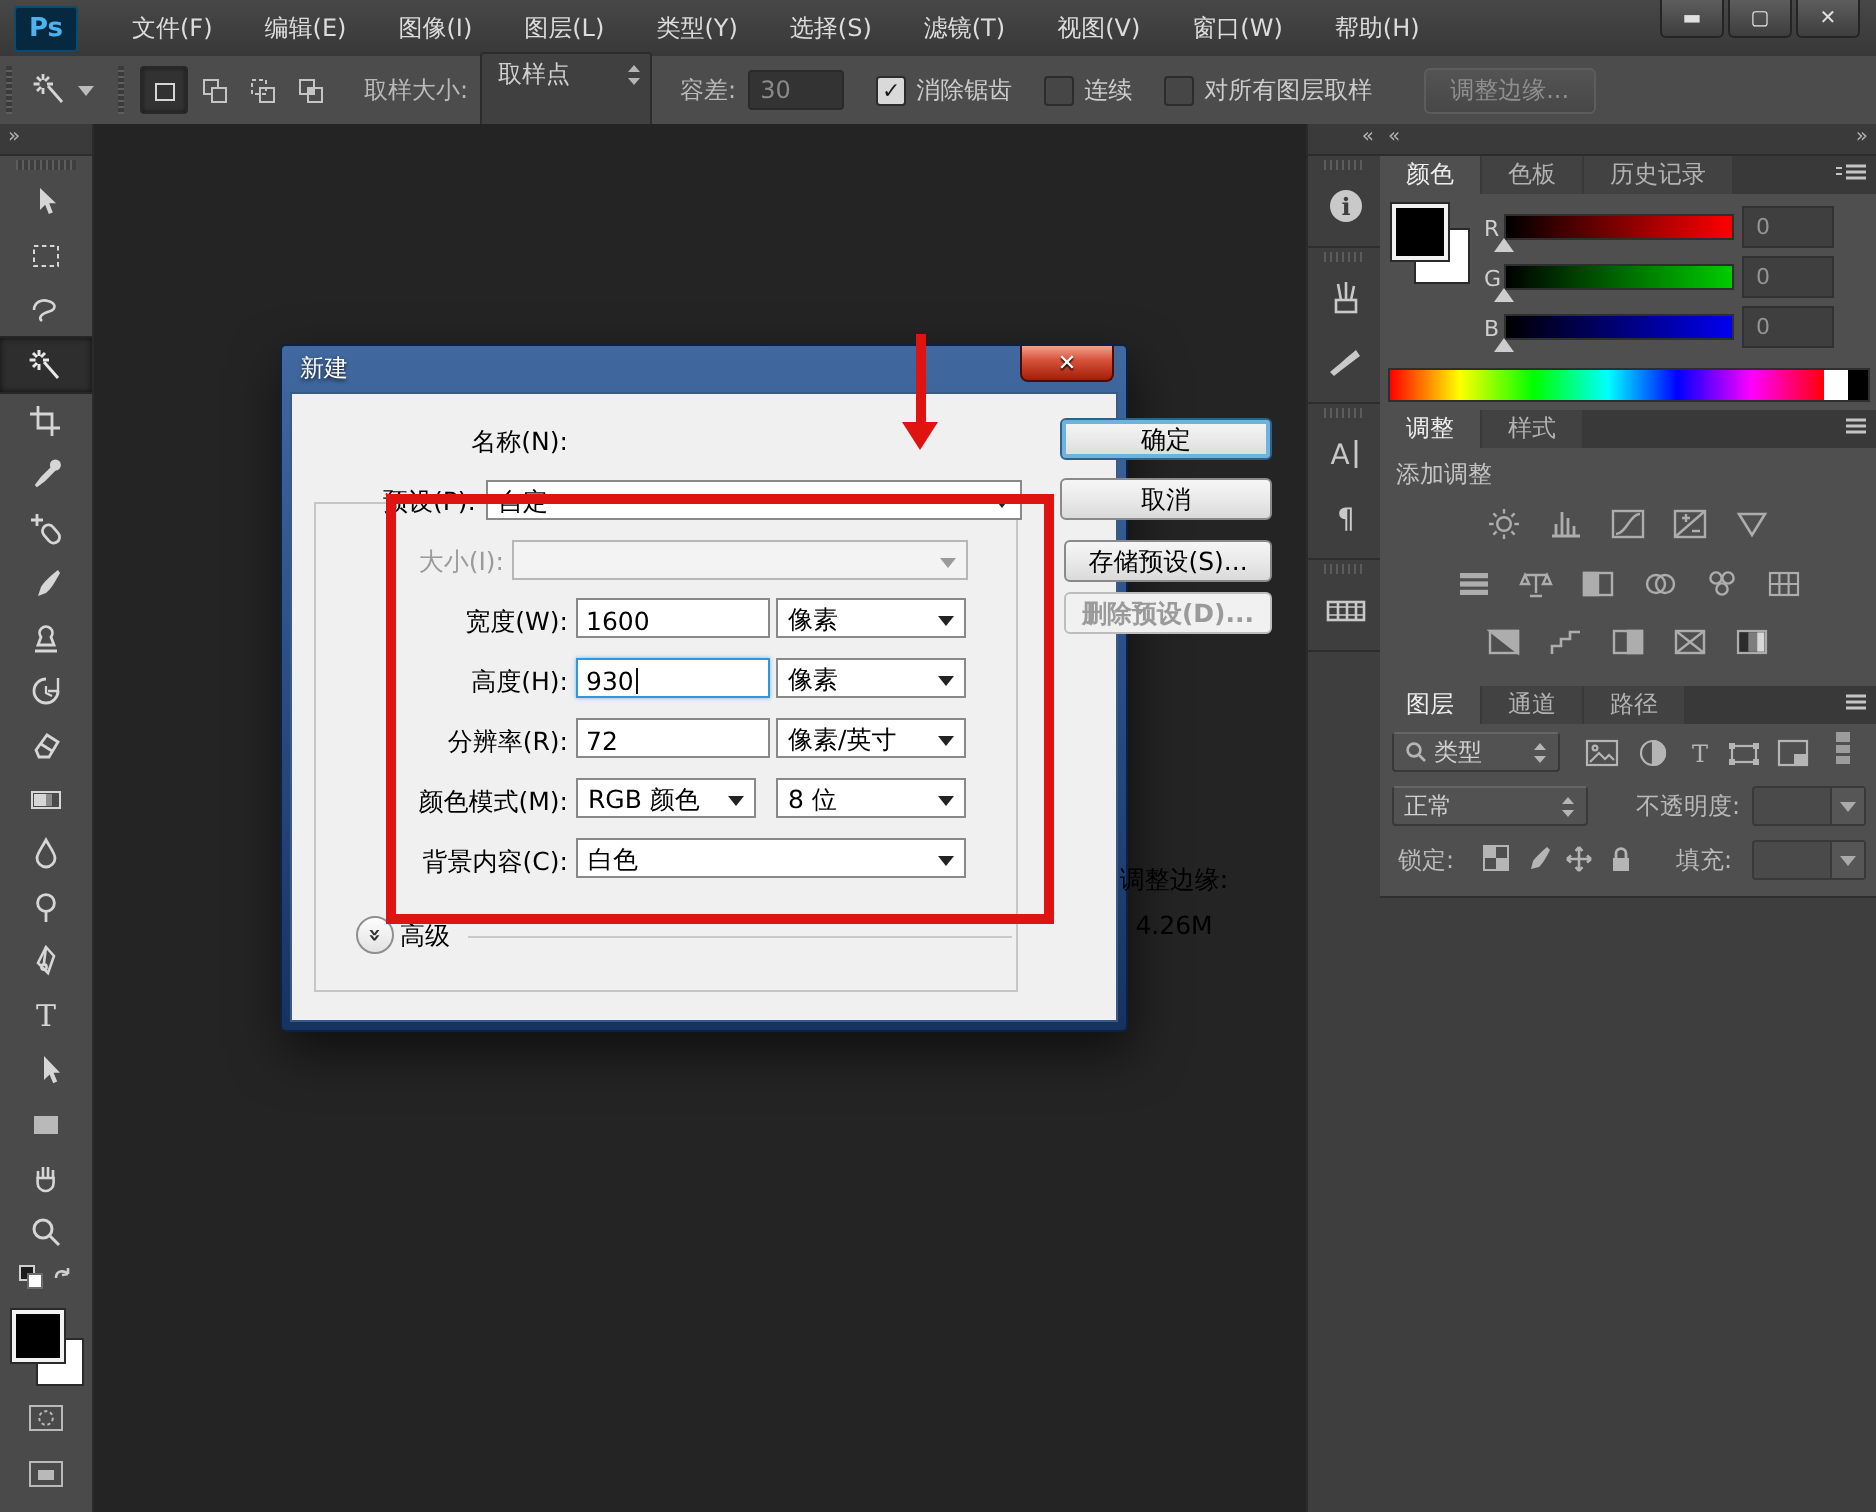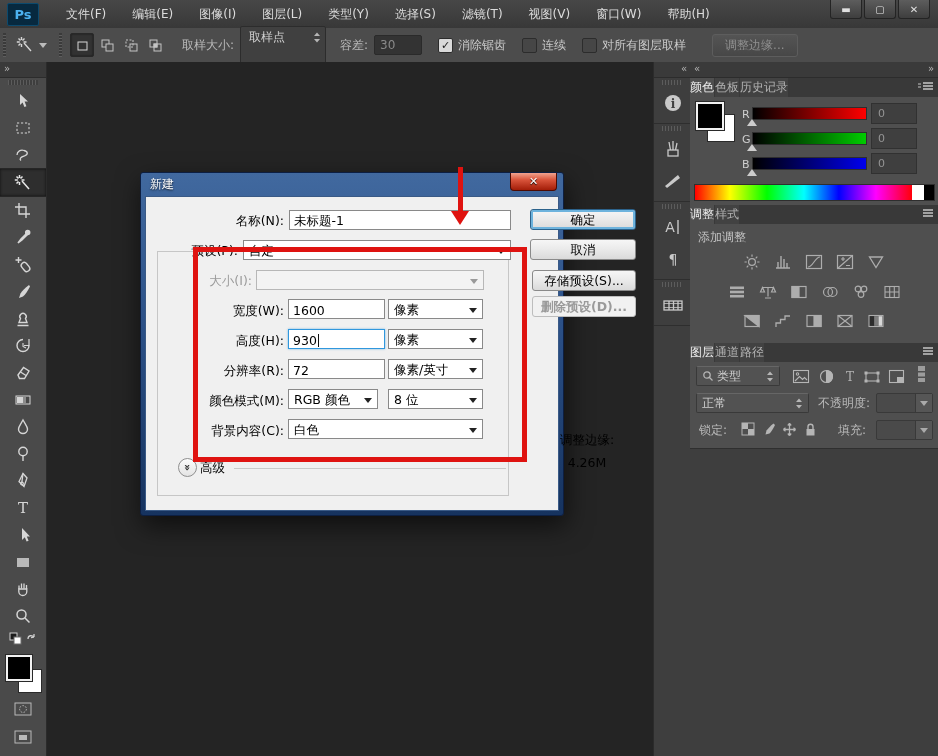--- a/index.html
+++ b/index.html
@@ -65,21 +65,21 @@
   
   .dockstrip{position:absolute;left:653px;top:62px;width:37px;bottom:0;background:#3e3e3e;
              border-left:1px solid #2b2b2b;border-right:1px solid #2b2b2b;}
   .strip-sec{border-bottom:1px solid #2e2e2e;padding-bottom:4px;}
   .strip-icon{width:37px;height:32px;display:flex;align-items:center;justify-content:center;color:#c9c9c9;}
 
   
   .rightdock{position:absolute;left:690px;top:62px;width:248px;bottom:0;background:#464646;}
   .panel{position:absolute;left:0;width:248px;background:#4f4f4f;}
   .tabbar{height:19px;background:#393939;display:flex;align-items:flex-end;position:relative;}
-  .tab{padding:0 0;line-height:19px;color:#b2b2b2;font-size:12px;background:#424242;margin-right:1px;}
+  .tab{padding:0 13px;line-height:19px;color:#b2b2b2;font-size:12px;background:#424242;margin-right:1px;}
   .tab.active{background:#4f4f4f;color:#ededed;}
   .panel-menu{position:absolute;right:4px;top:3px;color:#c5c5c5;}
   .chan-label{position:absolute;color:#cfcfcf;font-size:11px;}
   .chan-bar{position:absolute;height:11px;border:1px solid #2e2e2e;}
   .chan-val{position:absolute;width:38px;height:19px;background:#3f3f3f;border:1px solid #313131;
             color:#949494;font-size:11px;padding-left:6px;line-height:19px;}
   .chan-marker{position:absolute;width:0;height:0;border-left:5px solid transparent;
                border-right:5px solid transparent;border-bottom:7px solid #cdcdcd;}
   .spectrum{position:absolute;left:4px;width:218px;height:15px;border:1px solid #2e2e2e;
             background:linear-gradient(90deg,#f00 0%,#ff0 16%,#0f0 33%,#0ff 50%,#00f 66%,#f0f 83%,#f00 100%);}
@@ -634,21 +634,21 @@
             </svg>
           </div>
         <div class="lay-icon" style="left:225px;top:3px;width:12px;">
             <svg width="9" height="18" viewBox="0 0 9 18" fill="#9c9c9c">
               <rect x="1" y="1" width="7" height="5"></rect>
               <rect x="1" y="7.5" width="7" height="4"></rect>
               <rect x="1" y="13" width="7" height="4"></rect>
             </svg>
           </div>
 
-        <div class="lay-combo" style="left:6px;top:31px;width:113px;gap:39px;">
+        <div class="lay-combo" style="left:6px;top:31px;width:98px;gap:39px;">
           <span style="flex:1;">正常</span>
           <svg width="8" height="13" viewBox="0 0 8 13" fill="#b5b5b5">
               <path d="M1 5 L4 1.5 L7 5 Z M1 8 L4 11.5 L7 8 Z"></path>
             </svg>
         </div>
         <div class="lay-label" style="left:128px;top:31px;">不透明度:</div>
         <div class="lay-minibox" style="left:186px;top:31px;">
           <div class="btn-dd">
               <span class="dd-tri" style="margin:0;border-top-color:#aaa;"></span>
             </div>
@@ -697,23 +697,20 @@
       <span>新建</span>
       <div class="dlg-close">
         <span>✕</span>
       </div>
     </div>
     <div class="dlg-body">
 
       <div class="groupbox" style="left:11px;top:54px;width:350px;height:243px;"></div>
 
       <div class="f-label" style="left:30px;top:16px;width:108px;">名称(N):</div>
-      <div class="txt" style="left:143px;top:13px;width:222px;">
-        <span>未标题-1</span>
-      </div>
 
       <div class="f-label" style="left:0px;top:46px;width:92px;">预设(P):</div>
       <div class="combo" style="left:97px;top:43px;width:268px;">
         <span>自定</span>
           <span class="ca"></span>
       </div>
 
       <div class="f-label disabled" style="left:30px;top:76px;width:76px;">大小(I):</div>
       <div class="combo disabled" style="left:110px;top:73px;width:228px;">
           <span class="ca"></span>

